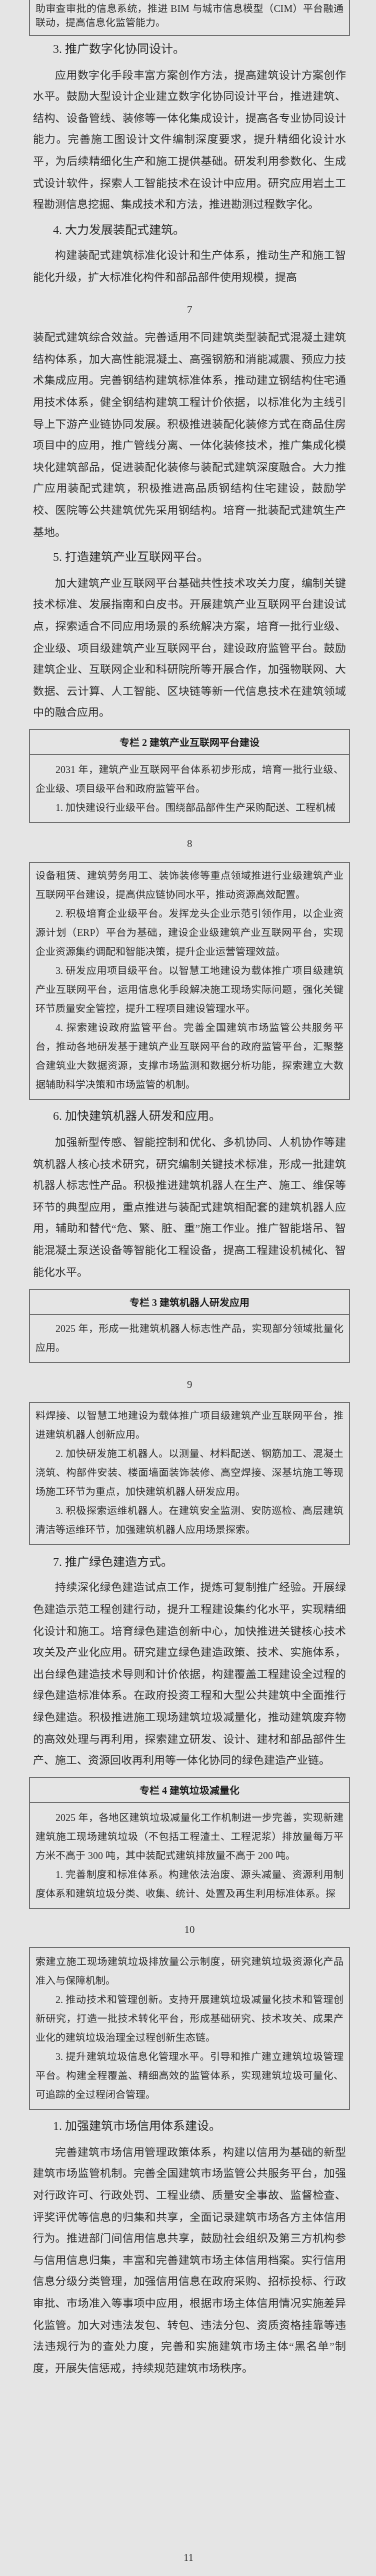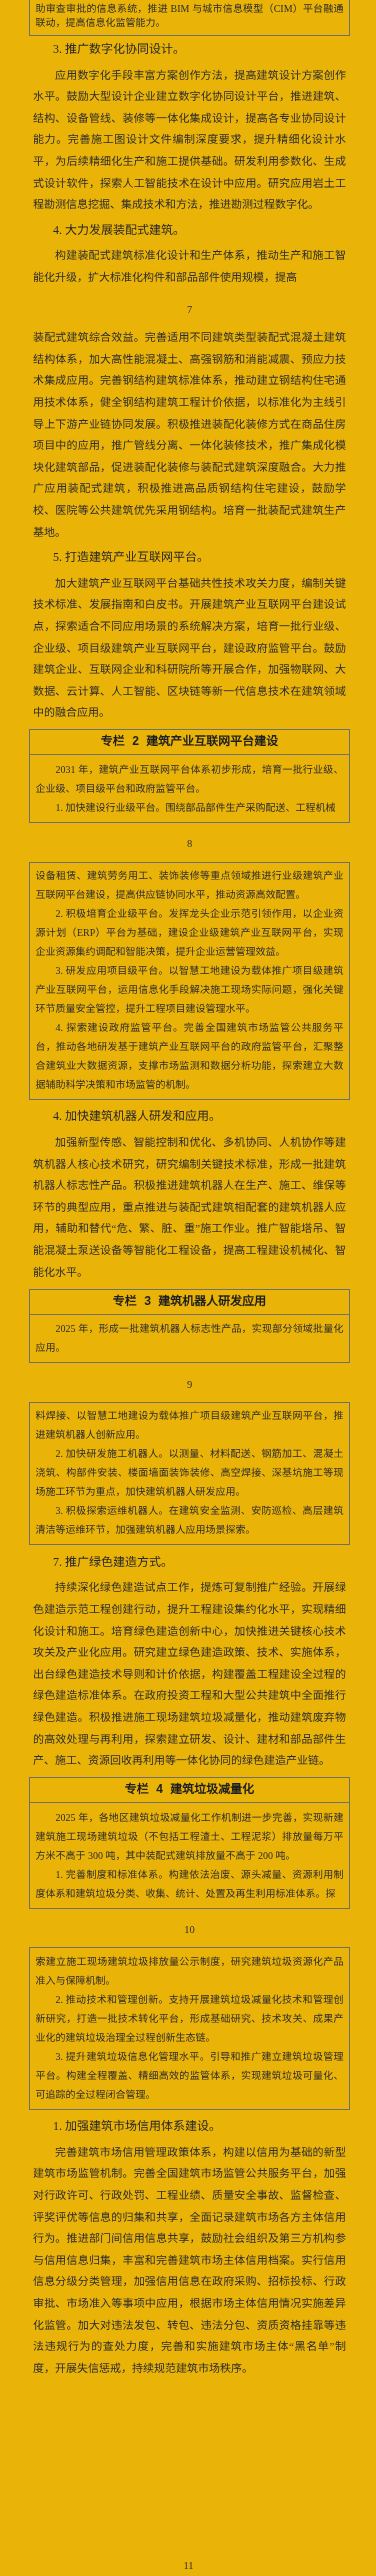--- a/index.html
+++ b/index.html
@@ -5,21 +5,21 @@
   html, body {
     margin: 0;
     padding: 0;
     background: #ffffff;
   }
   .page {
     position: relative;
     width: 377px;
     height: 2576px;
     overflow: hidden;
-    background: #eab308;
+    background: #e5e5e5;
     font-family: "Liberation Serif", "DejaVu Serif", serif;
     color: #2d2d2d;
   }
   .content {
     padding: 0 27px 0 29px;
   }
   
   .body-para {
     font-size: 11px;
     line-height: 21.6px;
@@ -44,27 +44,26 @@
   }
   .column-box.cut-top {
     border-top: none;
     margin-top: 0;
     margin-bottom: 3.3px;
     padding-top: 1.7px;
   }
   .box-title {
     font-weight: bold;
     text-align: center;
-    font-size: 12px;
+    font-size: 10px;
     line-height: 23px;
     color: #1f1f1f;
     border-bottom: 1.1px solid #6f6f6f;
     margin: -3.3px -5.5px 4.4px -5.5px;
     padding: 1.1px 5.5px 0 5.5px;
-    font-family: Liberation Mono, monospace;
   }
   .box-para {
     font-size: 10px;
     line-height: 19px;
     text-align: justify;
     text-indent: 2em;
     margin: 0;
     color: #2d2d2d;
   }
   .box-para.no-indent { text-indent: 0; }
@@ -74,21 +73,21 @@
     text-align: center;
     font-size: 10.5px;
     line-height: 13.3px;
     color: #303030;
     margin: 14.4px 0 11px 0;
   }
   .page-number.final {
     position: absolute;
     left: 0;
     right: 0;
-    bottom: 4px;
+    bottom: 12px;
     margin: 0;
   }
 </style>
 </head>
 <body>
 
 <div class="page">
   <div class="content">
       <div class="column-box cut-top">
         <p class="box-para no-indent">助审查审批的信息系统，推进 BIM 与城市信息模型（CIM）平台融通联动，提高信息化监管能力。</p>
@@ -106,21 +105,21 @@
         <p class="box-para">2031 年，建筑产业互联网平台体系初步形成，培育一批行业级、企业级、项目级平台和政府监管平台。</p>
         <p class="box-para">1. 加快建设行业级平台。围绕部品部件生产采购配送、工程机械</p>
       </div>
       <div class="page-number">8</div>
       <div class="column-box">
         <p class="box-para no-indent">设备租赁、建筑劳务用工、装饰装修等重点领域推进行业级建筑产业互联网平台建设，提高供应链协同水平，推动资源高效配置。</p>
         <p class="box-para">2. 积极培育企业级平台。发挥龙头企业示范引领作用，以企业资源计划（ERP）平台为基础，建设企业级建筑产业互联网平台，实现企业资源集约调配和智能决策，提升企业运营管理效益。</p>
         <p class="box-para">3. 研发应用项目级平台。以智慧工地建设为载体推广项目级建筑产业互联网平台，运用信息化手段解决施工现场实际问题，强化关键环节质量安全管控，提升工程项目建设管理水平。</p>
         <p class="box-para">4. 探索建设政府监管平台。完善全国建筑市场监管公共服务平台，推动各地研发基于建筑产业互联网平台的政府监管平台，汇聚整合建筑业大数据资源，支撑市场监测和数据分析功能，探索建立大数据辅助科学决策和市场监管的机制。</p>
       </div>
-      <div class="heading">4. 加快建筑机器人研发和应用。</div>
+      <div class="heading">6. 加快建筑机器人研发和应用。</div>
       <p class="body-para">加强新型传感、智能控制和优化、多机协同、人机协作等建筑机器人核心技术研究，研究编制关键技术标准，形成一批建筑机器人标志性产品。积极推进建筑机器人在生产、施工、维保等环节的典型应用，重点推进与装配式建筑相配套的建筑机器人应用，辅助和替代“危、繁、脏、重”施工作业。推广智能塔吊、智能混凝土泵送设备等智能化工程设备，提高工程建设机械化、智能化水平。</p>
       <div class="column-box">
         <div class="box-title">专栏 3  建筑机器人研发应用</div>
         <p class="box-para">2025 年，形成一批建筑机器人标志性产品，实现部分领域批量化应用。</p>
       </div>
       <div class="page-number">9</div>
       <div class="column-box">
         <p class="box-para no-indent">料焊接、以智慧工地建设为载体推广项目级建筑产业互联网平台，推进建筑机器人创新应用。</p>
         <p class="box-para">2. 加快研发施工机器人。以测量、材料配送、钢筋加工、混凝土浇筑、构部件安装、楼面墙面装饰装修、高空焊接、深基坑施工等现场施工环节为重点，加快建筑机器人研发应用。</p>
         <p class="box-para">3. 积极探索运维机器人。在建筑安全监测、安防巡检、高层建筑清洁等运维环节，加强建筑机器人应用场景探索。</p>

